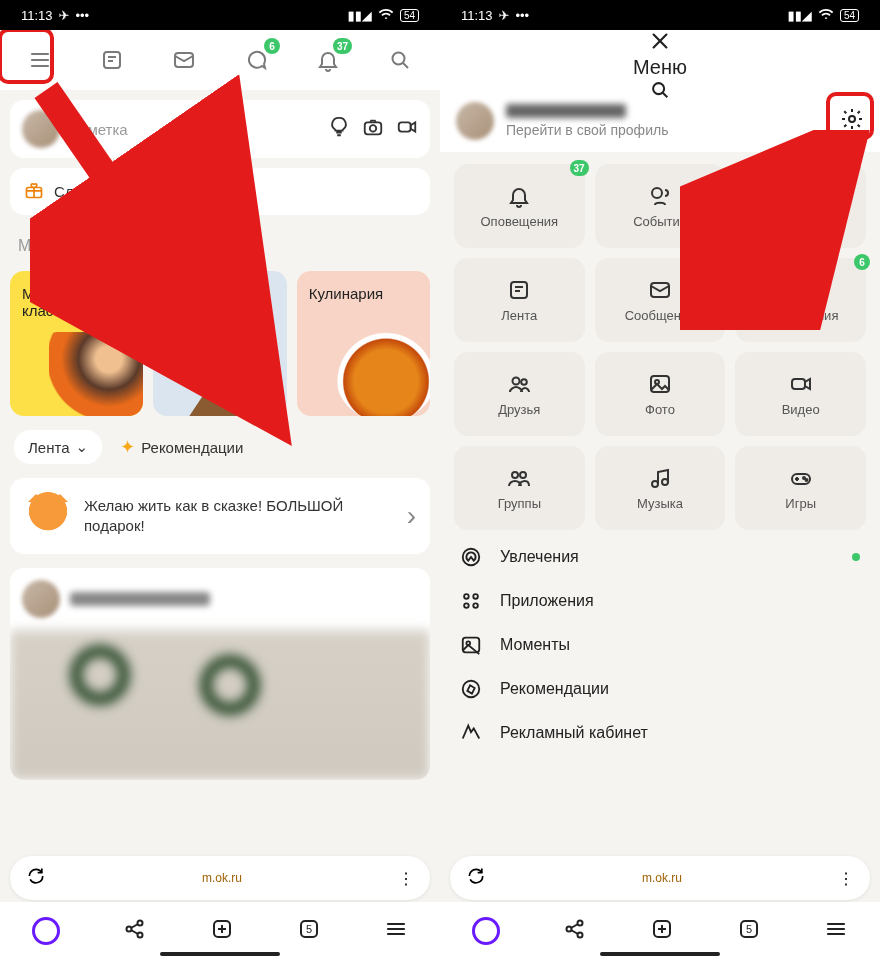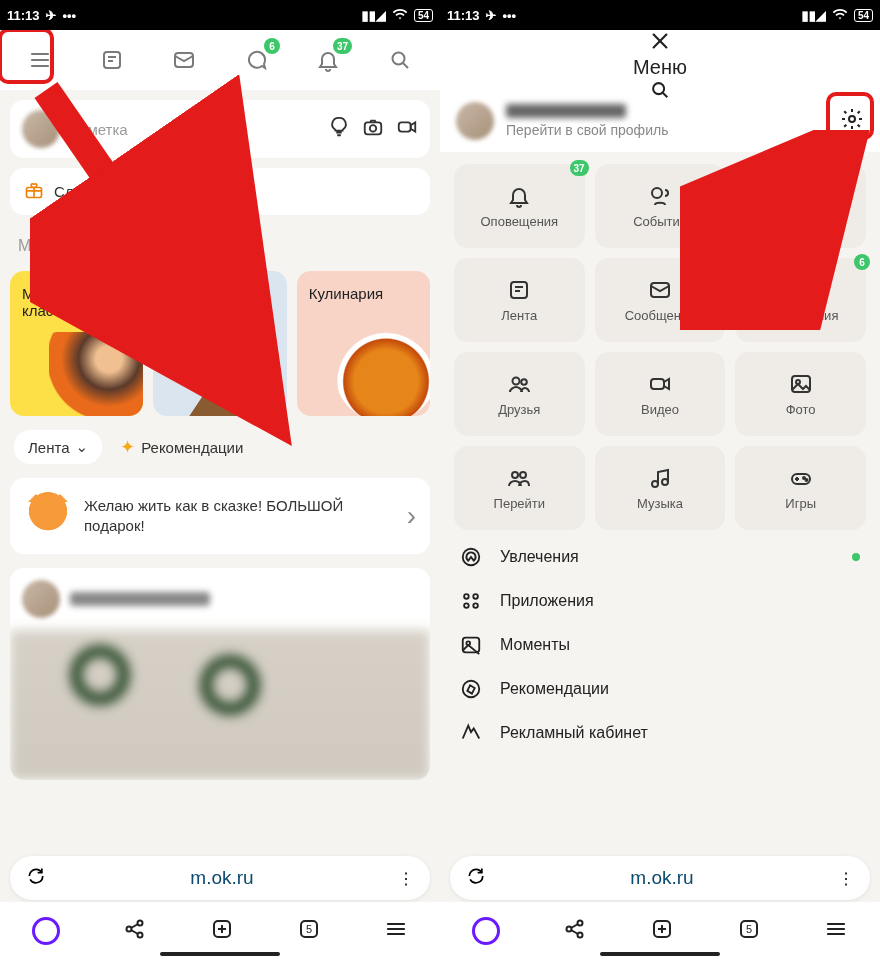--- a/index.html
+++ b/index.html
@@ -1,18 +1,18 @@
 <!DOCTYPE html>
 <html><head>
 <meta charset="utf-8">
 <style>
   * { box-sizing: border-box; margin: 0; padding: 0; font-family: -apple-system, Helvetica, Arial, sans-serif; }
   body { background: #fff; width: 880px; height: 960px; overflow: hidden; display: flex; }
   .phone { width: 440px; height: 960px; position: relative; background: #f6f4f0; display: flex; flex-direction: column; }
-  .status-bar { height: 30px; background: #000; color: #fff; display: flex; align-items: center; justify-content: space-between; padding: 0 7px; font-size: 13px; font-weight: 700; }
+  .status-bar { height: 30px; background: #000; color: #fff; display: flex; align-items: center; justify-content: space-between; padding: 0 21px; font-size: 13px; font-weight: 400; }
   .status-left, .status-right { display: flex; align-items: center; gap: 6px; }
   .app-body { flex: 1; overflow: hidden; position: relative; }
 
   
   .top-nav { height: 60px; background: #fff; display: flex; align-items: center; justify-content: space-around; padding: 0 4px; }
   .nav-btn { width: 40px; height: 40px; display: flex; align-items: center; justify-content: center; position: relative; color: #7a7a7a; }
   .nav-btn svg { width: 24px; height: 24px; }
   .badge { position: absolute; top: -2px; right: -4px; background: #3cc76a; color: #fff; font-size: 10px; font-weight: 600; border-radius: 8px; min-width: 16px; height: 16px; display: flex; align-items: center; justify-content: center; padding: 0 4px; }
   .compose-row { margin: 10px 10px 0 10px; background: #fff; border-radius: 14px; padding: 10px 12px; display: flex; align-items: center; gap: 10px; }
   .avatar { width: 38px; height: 38px; border-radius: 50%; background: linear-gradient(135deg,#c8b8a8,#a89078); filter: blur(2px); }
@@ -58,21 +58,21 @@
   .tile { background: #efece7; border-radius: 14px; height: 84px; display: flex; flex-direction: column; align-items: center; justify-content: center; gap: 6px; position: relative; font-size: 13px; color: #555; }
   .tile svg { width: 24px; height: 24px; color: #333; }
   .tile .badge { top: -4px; right: -4px; }
   .menu-list { padding: 16px 20px; display: flex; flex-direction: column; gap: 22px; }
   .menu-item { display: flex; align-items: center; gap: 18px; font-size: 16px; color: #222; position: relative; }
   .menu-item svg { width: 22px; height: 22px; color: #222; }
   .dot-green { width: 8px; height: 8px; border-radius: 50%; background: #3cc76a; margin-left: auto; }
 
   
   .browser { position: absolute; bottom: 60px; left: 10px; right: 10px; height: 44px; background: #fff; border-radius: 22px; display: flex; align-items: center; padding: 0 16px; box-shadow: 0 1px 4px rgba(0,0,0,0.08); }
-  .browser-url { flex: 1; text-align: center; font-size: 19px; color: #0c4a6e; }
+  .browser-url { flex: 1; text-align: center; font-size: 12px; color: #a16207; }
   .bottom-nav { position: absolute; bottom: 0; left: 0; right: 0; height: 58px; background: #fff; display: flex; align-items: center; justify-content: space-around; }
   .bottom-nav svg, .bottom-nav .bn-ico { width: 24px; height: 24px; color: #222; }
   .yandex-ico { width: 28px; height: 28px; border-radius: 50%; border: 3px solid #6a1aff; background: #fff; }
   .home-ind { position: absolute; bottom: 4px; left: 50%; transform: translateX(-50%); width: 120px; height: 4px; background: #222; border-radius: 2px; }
 
   
   .hl-box { position: absolute; border: 4px solid #e41b1b; border-radius: 10px; pointer-events: none; }
   .arrow { position: absolute; pointer-events: none; }
 
   .txt28{font-size:28px}
@@ -345,40 +345,40 @@
       <div class="tile">
           <svg viewBox="0 0 24 24" stroke="currentColor" stroke-width="2" fill="none">
             <circle cx="9" cy="9" r="3.5"></circle>
             <circle cx="17" cy="10" r="2.8"></circle>
             <path d="M3 20c0-3 4-5 6-5s6 2 6 5M14 20c0-2 2-4 4-4s4 2 4 4"></path>
           </svg>
           <span>Друзья</span>
         </div>
       <div class="tile">
           <svg viewBox="0 0 24 24" stroke="currentColor" stroke-width="2" fill="none">
-            <rect x="3" y="7" width="13" height="10" rx="3"></rect>
-            <path d="M16 10l5-3v10l-5-3z"></path>
-          </svg>
-          <span>Видео</span>
-        </div>
-      <div class="tile">
-          <svg viewBox="0 0 24 24" stroke="currentColor" stroke-width="2" fill="none">
             <rect x="3" y="4" width="18" height="16" rx="3"></rect>
             <circle cx="9" cy="10" r="2"></circle>
             <path d="M3 18l6-6 5 5 3-3 4 4"></path>
           </svg>
           <span>Фото</span>
         </div>
       <div class="tile">
           <svg viewBox="0 0 24 24" stroke="currentColor" stroke-width="2" fill="none">
+            <rect x="3" y="7" width="13" height="10" rx="3"></rect>
+            <path d="M16 10l5-3v10l-5-3z"></path>
+          </svg>
+          <span>Видео</span>
+        </div>
+      <div class="tile">
+          <svg viewBox="0 0 24 24" stroke="currentColor" stroke-width="2" fill="none">
             <circle cx="8" cy="9" r="3"></circle>
             <circle cx="16" cy="9" r="3"></circle>
             <path d="M2 20c0-3 3-5 6-5s6 2 6 5M12 20c0-3 3-5 6-5s4 2 4 5"></path>
           </svg>
-          <span>Перейти</span>
+          <span>Группы</span>
         </div>
       <div class="tile">
           <svg viewBox="0 0 24 24" stroke="currentColor" stroke-width="2" fill="none">
             <circle cx="7" cy="18" r="3"></circle>
             <circle cx="17" cy="16" r="3"></circle>
             <path d="M10 18V6l10-2v12"></path>
           </svg>
           <span>Музыка</span>
         </div>
       <div class="tile">

